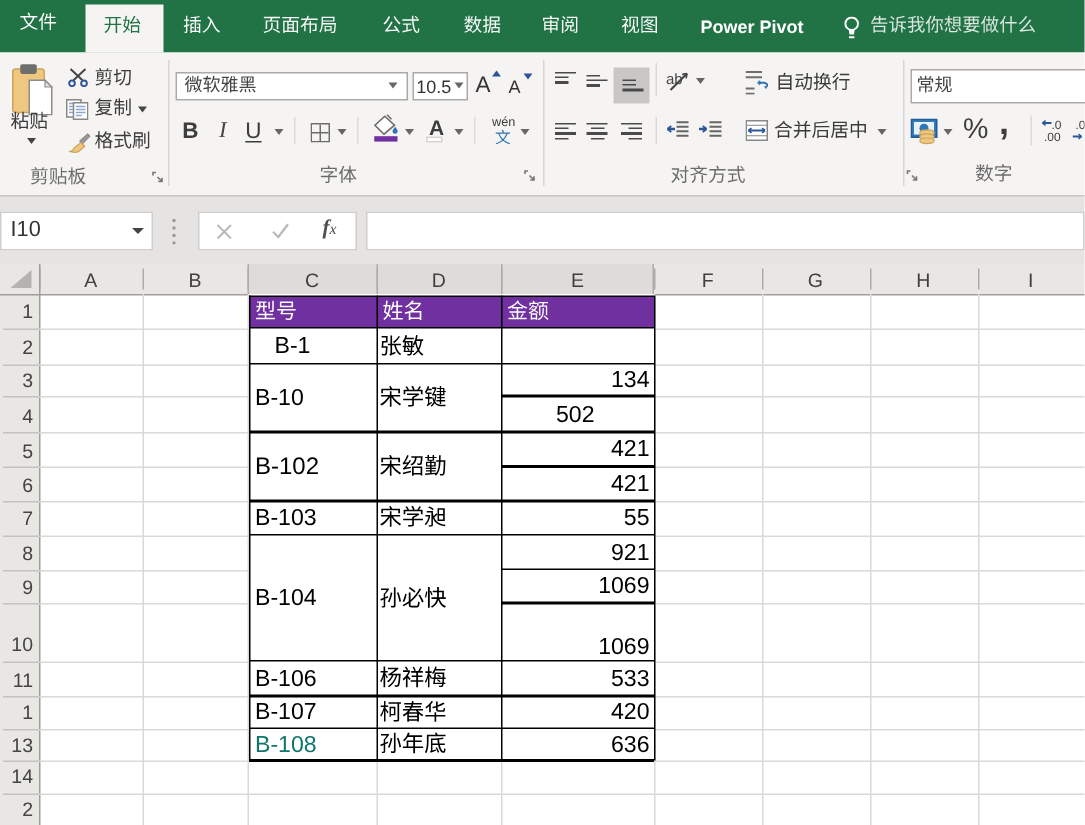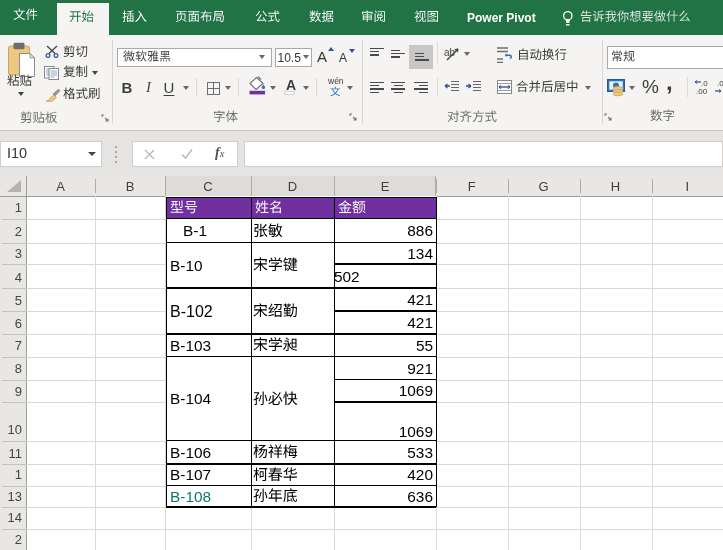--- a/index.html
+++ b/index.html
@@ -421,29 +421,28 @@
 <div class="abs" style="left:334px;top:463.4px;width:102.0px;height:1.4px;background:#000"></div>
 <div class="abs" style="left:334px;top:484.9px;width:102.0px;height:1.4px;background:#000"></div>
 <div class="abs" style="left:334px;top:506.4px;width:102.0px;height:1.4px;background:#000"></div>
 <div class="abs" style="left:166px;top:197.0px;width:270.0px;height:1.4px;background:#000"></div>
 <div class="abs" style="left:183px;top:222.1px;font-size:15.4px;color:#000">B-1</div>
 <div style="position:absolute;left:252.5px;top:223.6px;width:31px;height:16.9px">
       <svg width="31" height="17" viewBox="0 -11.9 31 17" style="position:absolute;overflow:visible">
         <path d="M12.6 -11.8C11.8 -10.3 10.4 -8.9 8.9 -7.9C9.2 -7.8 9.6 -7.4 9.8 -7.2C11.3 -8.2 12.8 -9.8 13.7 -11.5ZM1.7 -8.6C1.7 -7.2 1.5 -5.2 1.3 -4.1H4.3C4.1 -1.4 4.0 -0.3 3.7 -0.0C3.6 0.1 3.4 0.1 3.2 0.1C2.9 0.1 2.2 0.1 1.4 0.0C1.6 0.3 1.7 0.7 1.7 1.0C2.5 1.1 3.2 1.1 3.6 1.1C4.1 1.0 4.4 0.9 4.6 0.6C5.1 0.2 5.2 -1.1 5.4 -4.6C5.4 -4.8 5.5 -5.1 5.5 -5.1H2.5C2.6 -5.8 2.6 -6.7 2.7 -7.5H5.4V-11.9H1.4V-10.9H4.3V-8.6ZM7.1 1.3C7.3 1.1 7.7 0.9 10.7 -0.4C10.7 -0.6 10.6 -1.1 10.6 -1.4L8.4 -0.6V-5.7H9.8C10.5 -2.8 11.8 -0.3 13.7 1.0C13.9 0.7 14.2 0.3 14.5 0.1C12.7 -1.0 11.5 -3.2 10.9 -5.7H14.3V-6.7H8.4V-12.2H7.3V-6.7H5.6V-5.7H7.3V-0.7C7.3 -0.1 6.9 0.2 6.6 0.3C6.8 0.5 7.0 1.0 7.1 1.3Z M18.3 -7.1C18.8 -6.6 19.3 -5.9 19.4 -5.4L20.1 -5.8C20.0 -6.3 19.5 -7.0 19.0 -7.5ZM17.3 -12.5C16.9 -10.8 16.2 -9.1 15.3 -8.0C15.5 -7.9 16.0 -7.6 16.2 -7.4C16.4 -7.6 16.6 -7.9 16.8 -8.2C16.7 -7.3 16.6 -6.4 16.6 -5.4H15.5V-4.4H16.5C16.3 -3.2 16.2 -2.0 16.1 -1.2H20.7C20.6 -0.6 20.5 -0.2 20.4 -0.1C20.2 0.1 20.1 0.1 19.9 0.1C19.6 0.1 19.0 0.1 18.4 0.1C18.6 0.4 18.7 0.8 18.7 1.1C19.3 1.1 20.0 1.1 20.3 1.1C20.8 1.0 21.0 0.9 21.3 0.5C21.5 0.3 21.6 -0.2 21.7 -1.2H23.0V-2.1H21.8C21.9 -2.7 21.9 -3.5 21.9 -4.4H23.1V-5.4H22.0L22.1 -8.0C22.1 -8.1 22.1 -8.5 22.1 -8.5H16.9C17.2 -8.9 17.4 -9.4 17.6 -9.8H22.9V-10.8H18.0C18.1 -11.3 18.3 -11.8 18.4 -12.3ZM18.1 -3.9C18.6 -3.4 19.1 -2.7 19.3 -2.1H17.2L17.5 -4.4H20.9C20.9 -3.5 20.8 -2.7 20.8 -2.1H19.4L20.1 -2.5C19.9 -3.0 19.3 -3.8 18.8 -4.3ZM21.0 -5.4H17.6L17.7 -7.5H21.0ZM24.5 -8.6H27.2C27.0 -6.7 26.6 -5.1 25.9 -3.7C25.3 -5.1 24.8 -6.8 24.5 -8.6ZM24.4 -12.5C24.0 -10.1 23.3 -7.7 22.2 -6.2C22.5 -6.0 22.9 -5.7 23.1 -5.5C23.3 -5.9 23.6 -6.4 23.8 -6.9C24.2 -5.3 24.7 -3.8 25.3 -2.6C24.5 -1.4 23.5 -0.4 22.2 0.3C22.4 0.5 22.8 1.0 22.9 1.1C24.1 0.4 25.1 -0.5 25.9 -1.5C26.6 -0.4 27.4 0.5 28.5 1.2C28.7 0.9 29.0 0.5 29.3 0.3C28.1 -0.3 27.2 -1.3 26.5 -2.6C27.4 -4.2 27.9 -6.2 28.3 -8.6H29.1V-9.7H24.8C25.1 -10.5 25.3 -11.4 25.4 -12.4Z" fill="#000000"></path>
       </svg>
     </div>
-<div class="abs" style="left:334px;top:222.1px;width:99px;text-align:right;font-size:15.4px;color:#000">886</div>
 <div class="abs" style="left:170px;top:256.9px;font-size:15.4px;color:#000">B-10</div>
 <div style="position:absolute;left:252.5px;top:258.3px;width:46px;height:16.9px">
       <svg width="46" height="17" viewBox="0 -11.9 46 17" style="position:absolute;overflow:visible">
         <path d="M6.9 -9.0V-6.6H1.1V-5.5H5.9C4.6 -3.4 2.5 -1.4 0.5 -0.4C0.8 -0.2 1.1 0.3 1.3 0.5C3.4 -0.6 5.5 -2.7 6.9 -5.1V1.2H8.0V-5.0C9.4 -2.8 11.5 -0.7 13.6 0.4C13.8 0.1 14.1 -0.3 14.4 -0.6C12.4 -1.5 10.2 -3.5 8.9 -5.5H13.8V-6.6H8.0V-9.0ZM6.4 -12.2C6.7 -11.8 6.9 -11.3 7.1 -10.8H1.2V-7.7H2.3V-9.7H12.5V-7.7H13.7V-10.8H8.4C8.2 -11.3 7.9 -12.0 7.5 -12.6Z M21.8 -5.2V-4.1H15.8V-3.0H21.8V-0.2C21.8 0.0 21.7 0.1 21.4 0.1C21.1 0.1 20.1 0.1 18.9 0.1C19.1 0.4 19.3 0.8 19.4 1.2C20.8 1.2 21.6 1.1 22.2 1.0C22.7 0.8 22.9 0.5 22.9 -0.2V-3.0H29.0V-4.1H22.9V-4.7C24.2 -5.3 25.6 -6.1 26.6 -7.0L25.9 -7.5L25.6 -7.5H18.3V-6.5H24.4C23.6 -6.0 22.6 -5.5 21.8 -5.2ZM21.2 -12.3C21.7 -11.6 22.1 -10.7 22.4 -10.0H19.1L19.6 -10.3C19.4 -10.9 18.8 -11.7 18.2 -12.4L17.3 -11.9C17.7 -11.4 18.3 -10.6 18.6 -10.0H16.1V-7.1H17.2V-9.0H27.6V-7.1H28.7V-10.0H26.3C26.8 -10.6 27.3 -11.4 27.7 -12.0L26.6 -12.4C26.3 -11.7 25.6 -10.7 25.1 -10.0H22.6L23.4 -10.3C23.2 -11.0 22.7 -11.9 22.2 -12.7Z M30.6 -5.2V-4.1H32.3V-1.2C32.3 -0.5 31.8 -0.0 31.5 0.2C31.7 0.4 32.0 0.8 32.1 1.0C32.3 0.7 32.7 0.5 35.0 -1.2C34.9 -1.3 34.7 -1.7 34.7 -2.0L33.2 -1.0V-4.1H34.9V-5.2H33.2V-7.2H34.7V-8.2H31.2C31.5 -8.7 31.9 -9.2 32.2 -9.8H34.8V-10.8H32.6C32.8 -11.3 33.0 -11.8 33.1 -12.3L32.1 -12.6C31.7 -11.1 31.0 -9.6 30.2 -8.6C30.4 -8.4 30.7 -8.0 30.8 -7.7L31.1 -8.1V-7.2H32.3V-5.2ZM38.4 -11.3V-10.5H40.2V-9.3H38.0V-8.5H40.2V-7.3H38.4V-6.4H40.2V-5.3H38.4V-4.4H40.2V-3.2H38.0V-2.3H40.2V-0.5H41.1V-2.3H43.8V-3.2H41.1V-4.4H43.5V-5.3H41.1V-6.4H43.3V-8.5H44.2V-9.3H43.3V-11.3H41.1V-12.5H40.2V-11.3ZM41.1 -8.5H42.4V-7.3H41.1ZM41.1 -9.3V-10.5H42.4V-9.3ZM35.3 -6.1C35.3 -6.2 35.4 -6.2 35.5 -6.3H37.1C37.0 -5.1 36.8 -4.1 36.5 -3.2C36.3 -3.7 36.1 -4.3 35.9 -5.0L35.1 -4.7C35.4 -3.6 35.7 -2.8 36.1 -2.1C35.6 -0.9 34.9 -0.1 34.1 0.5C34.3 0.7 34.5 1.0 34.7 1.3C35.5 0.7 36.2 -0.1 36.7 -1.1C38.0 0.6 39.8 1.0 41.9 1.0H43.8C43.9 0.7 44.0 0.3 44.2 0.0C43.7 0.0 42.3 0.0 41.9 0.0C40.1 0.0 38.3 -0.3 37.1 -2.1C37.6 -3.4 37.9 -5.1 38.0 -7.2L37.5 -7.3L37.3 -7.3H36.4C37.0 -8.4 37.6 -9.9 38.1 -11.4L37.5 -11.8L37.2 -11.7H35.1V-10.6H36.8C36.4 -9.3 35.8 -8.1 35.6 -7.8C35.4 -7.3 35.1 -6.9 34.8 -6.9C35.0 -6.7 35.2 -6.3 35.3 -6.1Z" fill="#000000"></path>
       </svg>
     </div>
 <div class="abs" style="left:334px;top:244.8px;width:99px;text-align:right;font-size:15.4px;color:#000">134</div>
-<div class="abs" style="left:334px;top:267.6px;width:99px;text-align:left;font-size:15.4px;color:#000">502</div>
+<div class="abs" style="left:334px;top:267.6px;width:99px;text-align:center;font-size:15.4px;color:#000">502</div>
 <div class="abs" style="left:170px;top:302.6px;font-size:16px;color:#000">B-102</div>
 <div style="position:absolute;left:252.5px;top:304.1px;width:46px;height:16.9px">
       <svg width="46" height="17" viewBox="0 -11.9 46 17" style="position:absolute;overflow:visible">
         <path d="M6.9 -9.0V-6.6H1.1V-5.5H5.9C4.6 -3.4 2.5 -1.4 0.5 -0.4C0.8 -0.2 1.1 0.3 1.3 0.5C3.4 -0.6 5.5 -2.7 6.9 -5.1V1.2H8.0V-5.0C9.4 -2.8 11.5 -0.7 13.6 0.4C13.8 0.1 14.1 -0.3 14.4 -0.6C12.4 -1.5 10.2 -3.5 8.9 -5.5H13.8V-6.6H8.0V-9.0ZM6.4 -12.2C6.7 -11.8 6.9 -11.3 7.1 -10.8H1.2V-7.7H2.3V-9.7H12.5V-7.7H13.7V-10.8H8.4C8.2 -11.3 7.9 -12.0 7.5 -12.6Z M15.5 -0.8 15.7 0.3C17.2 -0.1 19.1 -0.6 21.0 -1.0L20.9 -2.0C18.9 -1.5 16.9 -1.1 15.5 -0.8ZM15.8 -6.3C16.0 -6.4 16.4 -6.5 18.4 -6.8C17.7 -5.8 17.0 -5.0 16.7 -4.7C16.3 -4.1 15.9 -3.8 15.6 -3.7C15.7 -3.4 15.9 -2.9 15.9 -2.7C16.2 -2.9 16.8 -3.1 21.0 -3.9C20.9 -4.1 20.9 -4.5 21.0 -4.8L17.6 -4.2C18.8 -5.5 20.0 -7.1 21.0 -8.7L20.1 -9.3C19.8 -8.8 19.5 -8.2 19.1 -7.7L16.9 -7.5C17.9 -8.8 18.8 -10.4 19.5 -12.0L18.5 -12.5C17.8 -10.7 16.7 -8.7 16.3 -8.3C16.0 -7.7 15.7 -7.4 15.4 -7.3C15.6 -7.1 15.7 -6.5 15.8 -6.3ZM21.7 -4.9V1.2H22.8V0.5H27.4V1.1H28.5V-4.9ZM22.8 -0.6V-3.9H27.4V-0.6ZM21.2 -11.8V-10.8H23.7C23.4 -8.9 22.7 -7.3 20.6 -6.4C20.9 -6.2 21.2 -5.8 21.3 -5.5C23.7 -6.6 24.5 -8.5 24.8 -10.8H27.6C27.4 -8.3 27.3 -7.3 27.0 -7.0C26.9 -6.9 26.8 -6.9 26.6 -6.9C26.3 -6.9 25.7 -6.9 25.0 -7.0C25.2 -6.7 25.3 -6.2 25.4 -5.9C26.0 -5.9 26.7 -5.9 27.0 -5.9C27.4 -6.0 27.7 -6.1 28.0 -6.3C28.3 -6.8 28.5 -8.0 28.7 -11.3C28.7 -11.5 28.7 -11.8 28.7 -11.8Z M39.7 -12.4C39.7 -11.2 39.7 -10.1 39.7 -9.0H37.8V-8.0H39.6C39.5 -4.8 39.1 -2.2 37.7 -0.4V-0.8L34.7 -0.6V-1.6H37.4V-2.4H34.7V-3.3H37.7V-4.1H34.7V-4.9H37.5V-8.0H34.7V-8.7H36.4V-10.5H38.0V-11.3H36.4V-12.5H35.4V-11.3H33.0V-12.5H32.0V-11.3H30.4V-10.5H32.0V-8.7H33.7V-8.0H31.0V-4.9H33.7V-4.1H30.8V-3.3H33.7V-2.4H31.0V-1.6H33.7V-0.5L30.4 -0.2L30.5 0.7L37.2 0.1L36.8 0.5C37.1 0.6 37.4 1.0 37.6 1.3C39.9 -0.7 40.5 -4.0 40.7 -8.0H42.8C42.7 -2.5 42.5 -0.6 42.2 -0.1C42.1 0.1 41.9 0.1 41.7 0.1C41.4 0.1 40.8 0.1 40.1 0.0C40.3 0.3 40.4 0.8 40.4 1.1C41.1 1.1 41.7 1.1 42.2 1.1C42.6 1.0 42.9 0.9 43.1 0.5C43.6 -0.1 43.7 -2.2 43.9 -8.5C43.9 -8.6 43.9 -9.0 43.9 -9.0H40.7C40.7 -10.1 40.8 -11.2 40.8 -12.4ZM35.4 -10.5V-9.4H33.0V-10.5ZM31.9 -7.2H33.7V-5.7H31.9ZM34.7 -7.2H36.5V-5.7H34.7Z" fill="#000000"></path>
       </svg>
     </div>
 <div class="abs" style="left:334px;top:291.1px;width:99px;text-align:right;font-size:15.4px;color:#000">421</div>
 <div class="abs" style="left:334px;top:314.1px;width:99px;text-align:right;font-size:15.4px;color:#000">421</div>
 <div class="abs" style="left:170px;top:336.9px;font-size:15.4px;color:#000">B-103</div>
 <div style="position:absolute;left:252.5px;top:338.3px;width:46px;height:16.9px">

